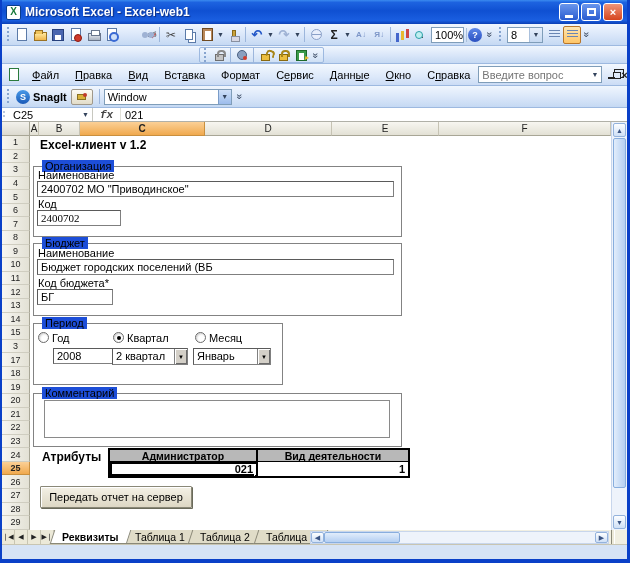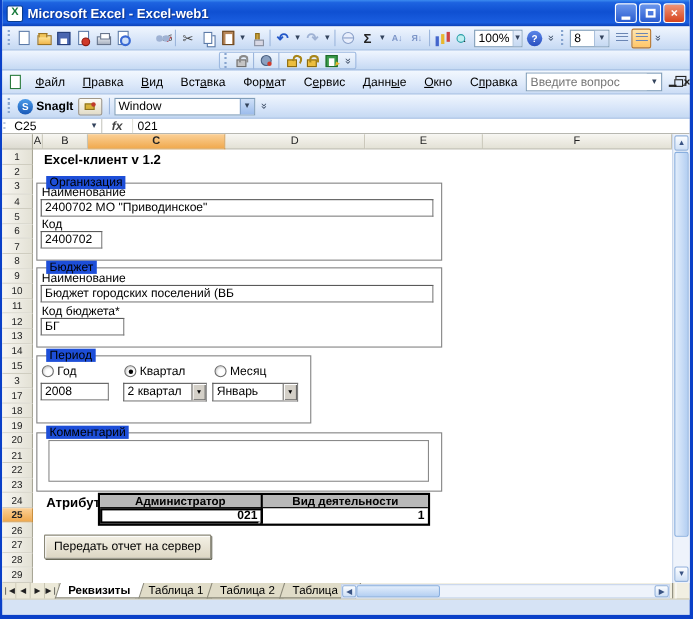--- a/index.html
+++ b/index.html
@@ -100,21 +100,21 @@
   .snag-btn .cam::after{content:'';position:absolute;right:-2px;top:-2px;width:4px;height:4px;border-radius:50%;background:#c03a2a;}
   .snag-combo{width:128px;}
   .snag-combo .dbtn{background:linear-gradient(#cfe0f8,#9cbcec);border-left:1px solid #7a9cc8;}
   
   .formulabar{height:14px;display:flex;align-items:stretch;background:#fff;border-bottom:1px solid #b0b0a8;}
   .fgrip{width:5px;background:repeating-linear-gradient(180deg,#b8c6dc 0 2px,transparent 2px 4px);background-size:2px 8px;background-repeat:no-repeat;background-position:1px 3px;}
   .namebox{width:86px;display:flex;align-items:center;padding-left:6px;border-right:1px solid #c8c8c0;}
   .nb-val{flex:1;}
   .nb-drop{width:13px;text-align:center;font-size:7px;color:#33435c;}
   .fxcell{width:28px;display:flex;align-items:center;justify-content:center;border-right:1px solid #e0e0d8;
-    font-family:Liberation Sans, sans-serif;font-style:italic;font-weight:bold;color:#444;}
+    font-family:Liberation Mono, monospace;font-style:italic;font-weight:bold;color:#444;}
   .fval{flex:1;display:flex;align-items:center;padding-left:4px;}
   
   .gridwrap{position:relative;height:408px;background:#fff;}
   .colheaders{position:absolute;left:0;top:0;height:14px;right:16px;display:flex;}
   .cornerbox{width:28px;height:14px;background:linear-gradient(#f2f1ec,#dcdad0);border-right:1px solid #a8a696;border-bottom:1px solid #a8a696;}
   .colh{height:14px;display:flex;align-items:center;justify-content:center;font-size:10px;color:#222;
     background:linear-gradient(#f7f6f1,#e3e1d5);border-right:1px solid #c6c3b4;border-bottom:1px solid #a8a696;}
   .colh.sel,.rowh.sel{background:linear-gradient(#fbd096,#f0a94e);border-color:#c98f3e;font-weight:bold;}
   .rowheaders{position:absolute;left:0;top:14px;width:28px;bottom:0;overflow:hidden;}
   .rowh{height:13.586px;display:flex;align-items:center;justify-content:center;font-size:9px;color:#222;
@@ -258,21 +258,21 @@
     <div class="ic">
         <span class="g" style="font-size:8px;color:#7d96c8;font-weight:bold;">Я↓</span>
       </div>
     <div class="sep"></div>
     <div class="ic">
         <i class="sh i-bars"></i>
       </div>
     <div class="ic">
         <span class="sh i-draw">А</span>
       </div>
-    <div class="tcombo" style="width:44px;">
+    <div class="tcombo" style="width:33px;">
       <span class="val">100%</span>
       <span class="dbtn">▼</span>
     </div>
     <div class="ic">
         <span class="i-help">?</span>
       </div>
     <div class="ovf">
         <span>»</span>
       </div>
     <div class="grip"></div>
@@ -419,56 +419,56 @@
 
     <div class="sheet">
       <div class="abs sheet-title" style="left:10px;top:2px;">Excel-клиент v 1.2</div>
 
       <div class="gb" style="left:3px;top:30px;width:369px;height:71px;">
         <span class="gb-legend">Организация</span>
       </div>
       <div class="flabel" style="left:8px;top:33px;">Наименование</div>
       <input class="tinput" style="left: 7px; top: 45px; width: 357px;" value="2400702 МО &quot;Приводинское&quot;">
       <div class="flabel" style="left:8px;top:62px;">Код</div>
-      <input class="tinput" style="left: 7px; top: 74px; width: 56px;" value="2400702">
+      <input class="tinput" style="left: 7px; top: 74px; width: 84px; font-family: Liberation Serif, serif;" value="2400702">
 
       <div class="gb" style="left:3px;top:107px;width:369px;height:73px;">
         <span class="gb-legend">Бюджет</span>
       </div>
       <div class="flabel" style="left:8px;top:111px;">Наименование</div>
       <input class="tinput" style="left: 7px; top: 123px; width: 357px;" value="Бюджет городских поселений (ВБ">
       <div class="flabel" style="left:8px;top:141px;">Код бюджета*</div>
       <input class="tinput" style="left: 7px; top: 153px; width: 76px;" value="БГ">
 
       <div class="gb" style="left:3px;top:187px;width:250px;height:62px;">
         <span class="gb-legend">Период</span>
       </div>
       <span class="radio" style="left:8px;top:196px;"></span>
       <div class="flabel" style="left:22px;top:196px;">Год</div>
       <span class="radio sel" style="left:83px;top:196px;"></span>
       <div class="flabel" style="left:97px;top:196px;">Квартал</div>
       <span class="radio" style="left:165px;top:196px;"></span>
       <div class="flabel" style="left:179px;top:196px;">Месяц</div>
-      <input class="tinput" style="left: 7px; top: 212px; width: 62px;" value="2008">
+      <input class="tinput" style="left: 23px; top: 212px; width: 62px;" value="2008">
       <div class="fcombo" style="left:82px;top:212px;width:76px;">
         <span class="val">2 квартал</span>
         <span class="dbtn">▼</span>
       </div>
       <div class="fcombo" style="left:163px;top:212px;width:78px;">
         <span class="val">Январь</span>
         <span class="dbtn">▼</span>
       </div>
 
       <div class="gb" style="left:3px;top:257px;width:369px;height:54px;">
         <span class="gb-legend">Комментарий</span>
       </div>
       <textarea class="tarea" style="left: 14px; top: 264px; width: 346px; height: 38px;" value=""></textarea>
 
       <div class="attr-label" style="left:12px;top:314px;">Атрибуты</div>
-      <div class="attr-table" style="left:59px;top:312px;width:302px;">
+      <div class="attr-table" style="left:78px;top:312px;width:302px;">
         <div class="attr-row head" id="attr-head">
             <div class="attr-cell" style="width: 148px;">Администратор</div>
             <div class="attr-cell" style="width: 150px;">Вид деятельности</div>
           </div>
         <div class="attr-row body" id="attr-body">
             <div class="attr-cell active" style="width: 148px;">021<span class="fill-handle"></span></div>
             <div class="attr-cell" style="width: 150px;">1</div>
           </div>
       </div>
 

